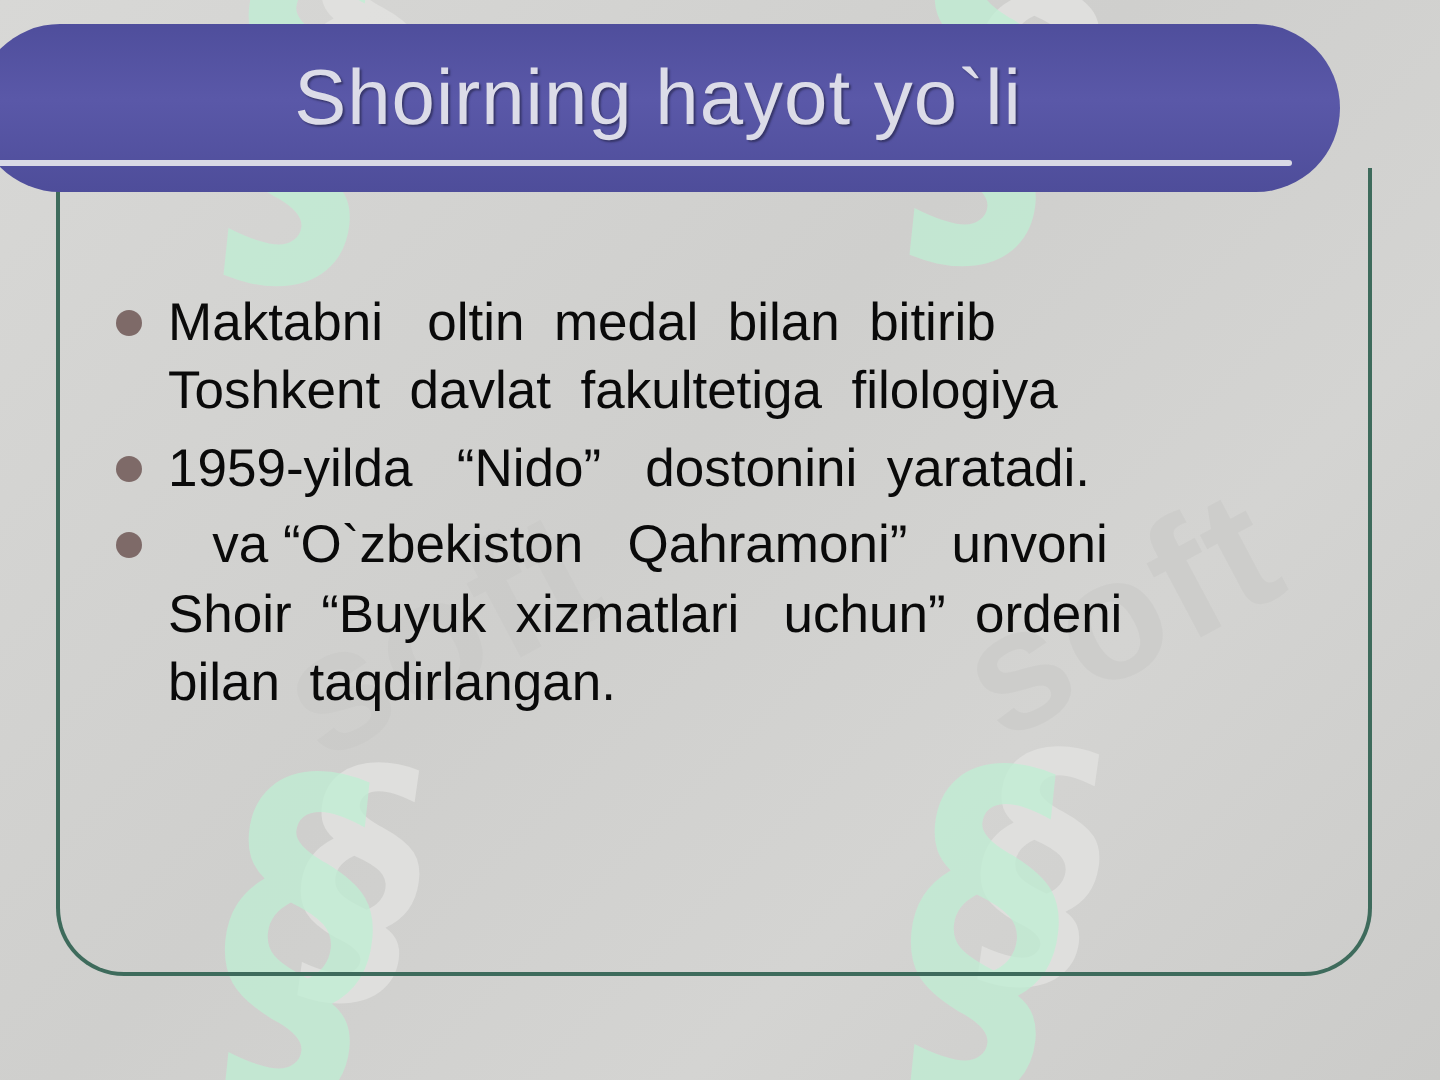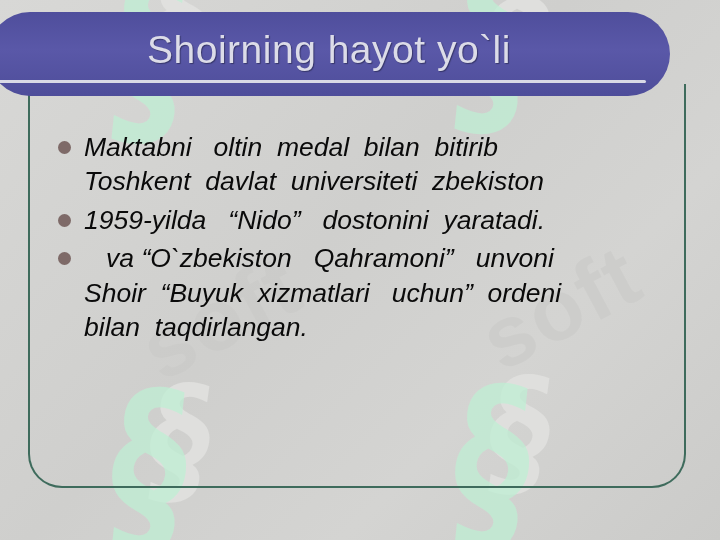--- a/index.html
+++ b/index.html
@@ -107,24 +107,23 @@
     width: 648px;
     height: 3px;
     background: #d9d9e6;
     border-radius: 2px;
   }
 
   
   #bullet-list {
     position: absolute;
     left: 52px;
-    top: 130px;
+    top: 144px;
     width: 620px;
     z-index: 3;
-    font-style: italic;
   }
   .bullet-item {
     position: relative;
     padding-left: 32px;
     margin-bottom: 4px;
   }
   .bullet-dot {
     position: absolute;
     left: 6px;
     top: 11px;
@@ -172,21 +171,21 @@
     <span id="title-text">Shoirning  hayot  yo`li</span>
     <span id="title-underline"></span>
   </div>
 
   <div id="bullet-list">
 
     <div class="bullet-item">
       <span class="bullet-dot"></span>
       <div class="bullet-lines">
         <span class="ln">Maktabni   oltin  medal  bilan  bitirib</span>
-        <span class="ln">Toshkent  davlat  universiteti  zbekiston</span>
+        <span class="ln">Toshkent  davlat  fakultetiga  filologiya</span>
       </div>
     </div>
 
     <div class="bullet-item">
       <span class="bullet-dot"></span>
       <div class="bullet-lines">
         <span class="ln">1959-yilda   “Nido”   dostonini  yaratadi.</span>
       </div>
     </div>
 

